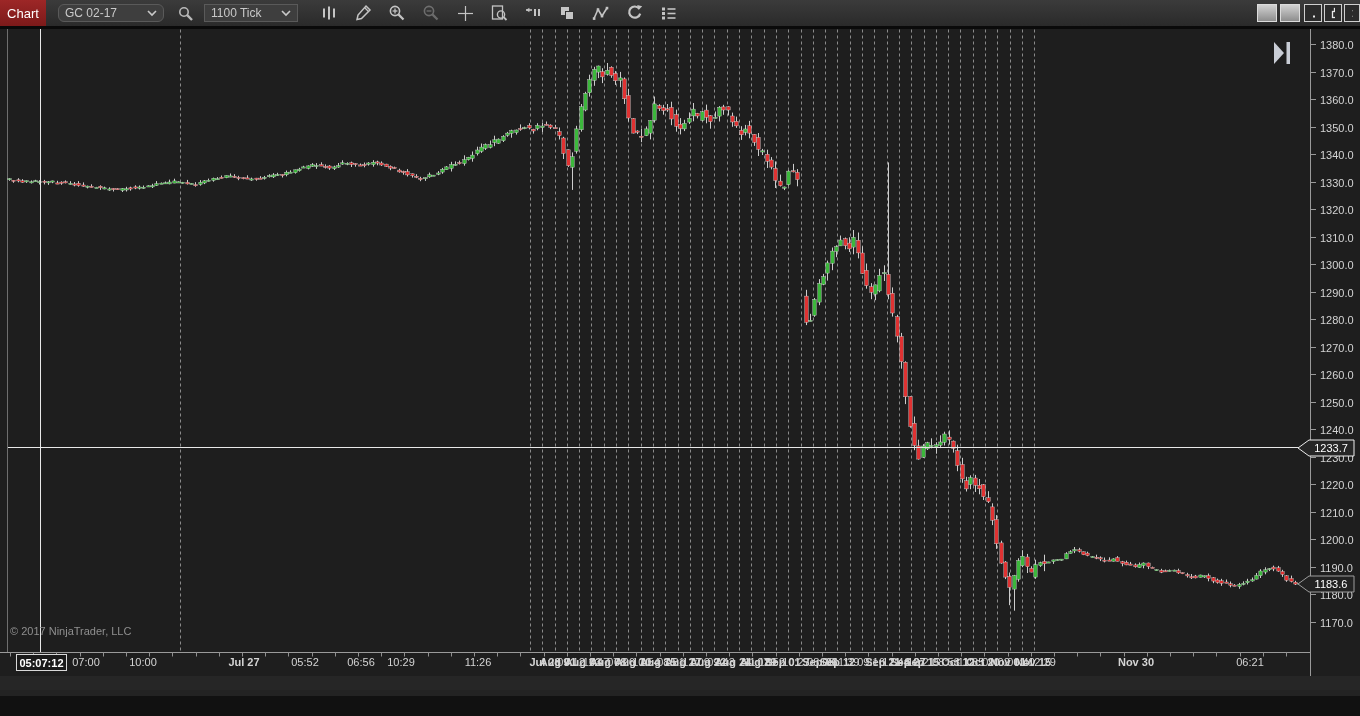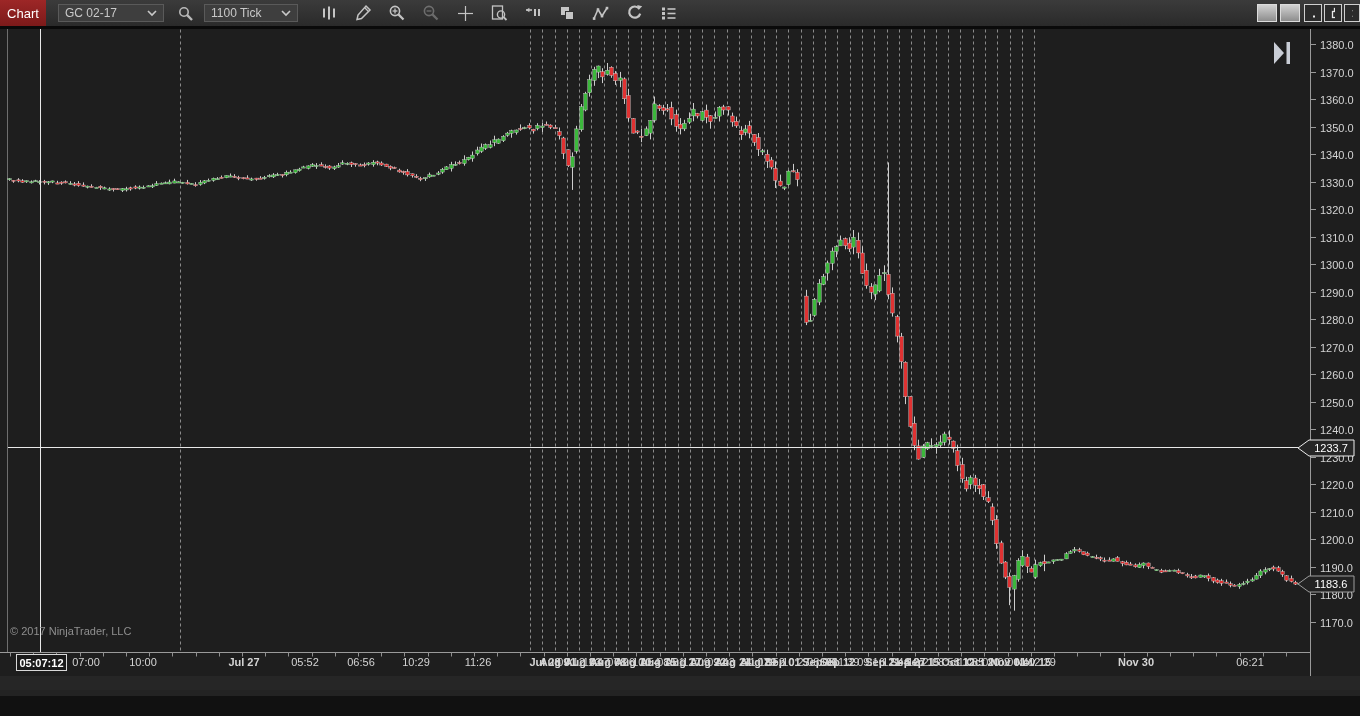--- a/index.html
+++ b/index.html
@@ -6,21 +6,21 @@
   #app{position:relative;width:1360px;height:696px;background:#1E1E1E;overflow:hidden;
        font-family:"Liberation Sans",sans-serif;text-decoration:underline;-webkit-font-smoothing:antialiased;}
   
   #toolbar{position:absolute;top:0;left:0;width:1360px;height:26px;
            background:linear-gradient(#3b3b3b,#2a2a2a);display:flex;align-items:center;}
   #toolbar-strip{position:absolute;top:26px;left:0;width:1360px;height:3px;background:#0a0a0a;}
   #title-badge{width:46px;height:26px;background:linear-gradient(#9d2727,#7c1a1a);
                color:#fff;font-size:13px;display:flex;align-items:center;justify-content:center;flex:0 0 auto;}
   .dropdown{height:18px;background:#3e3e3e;border:1px solid #5a5a5a;color:#c9c9c9;font-size:12px;
             display:flex;align-items:center;padding:0 6px;box-sizing:border-box;cursor:default;}
-  #instrument-dd{width:106px;margin-left:12px;}
+  #instrument-dd{width:106px;margin-left:12px;border-radius:6px;}
   #interval-dd{width:94px;margin-left:6px;}
   .dd-chevron{margin-left:auto;display:flex;}
   .tb-icon{width:26px;height:22px;margin-left:8px;display:flex;align-items:center;justify-content:center;
            background:transparent;border:none;padding:0;}
   .dim{opacity:.4;}
   .winbtn{position:absolute;top:4px;height:18px;box-sizing:border-box;}
   .winsq{background:linear-gradient(#d2d2d2,#8d8d8d);border:1px solid #dcdcdc;width:20px;}
   .winframe{background:#2b2b2b;border:1px solid #cfcfcf;display:flex;align-items:center;justify-content:center;}
   
   #plot-area{position:absolute;left:8px;top:29px;width:1302px;height:623px;}
@@ -956,21 +956,21 @@
     <polygon points="1,1 1,23 11,12" fill="#c9cdd6"></polygon>
     <rect x="13.5" y="1" width="3.5" height="22" fill="#c9cdd6"></rect>
   </svg>
 
   <div id="time-labels">
       <span style="left: 86px;">07:00</span>
       <span style="left: 143px;">10:00</span>
       <span class="bld" style="left: 244px;">Jul 27</span>
       <span style="left: 305px;">05:52</span>
       <span style="left: 361px;">06:56</span>
-      <span style="left: 416px;">10:29</span>
+      <span style="left: 401px;">10:29</span>
       <span style="left: 478px;">11:26</span>
       <span class="bld" style="left: 545px;">Jul 28</span>
       <span class="bld" style="left: 558px;">Aug 01</span>
       <span style="left: 571px;">09:12</span>
       <span class="bld" style="left: 583px;">Aug 03</span>
       <span style="left: 596px;">11:47</span>
       <span class="bld" style="left: 608px;">Aug 08</span>
       <span style="left: 621px;">07:26</span>
       <span class="bld" style="left: 633px;">Aug 10</span>
       <span style="left: 646px;">10:54</span>

